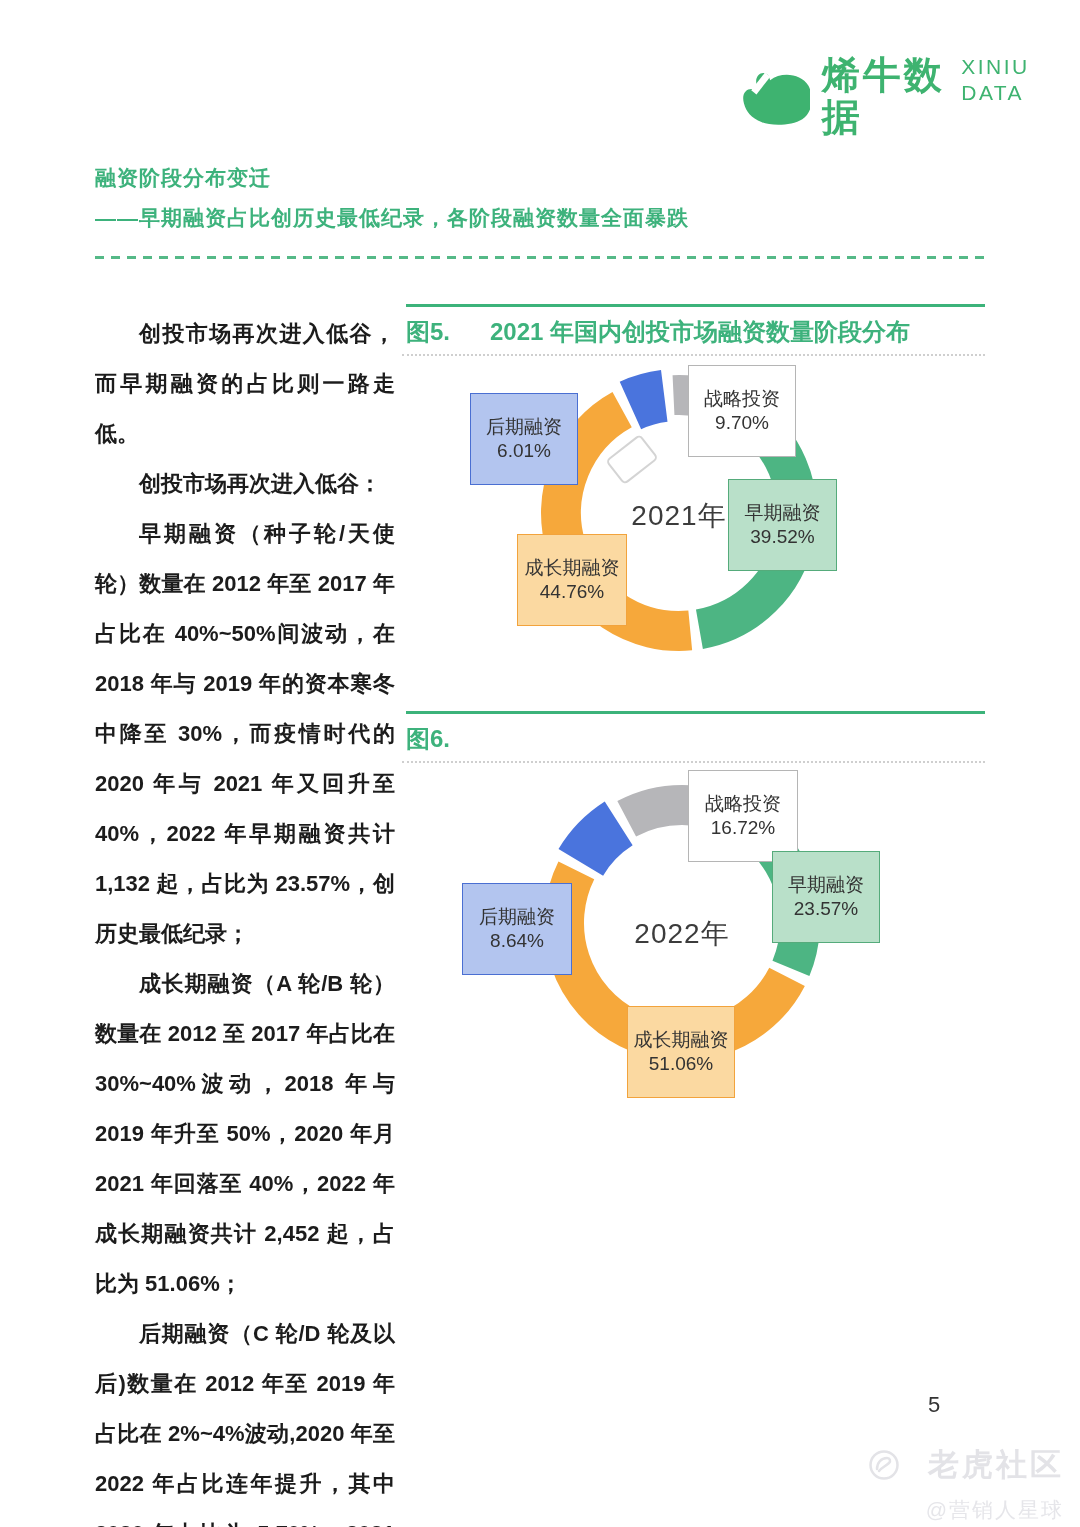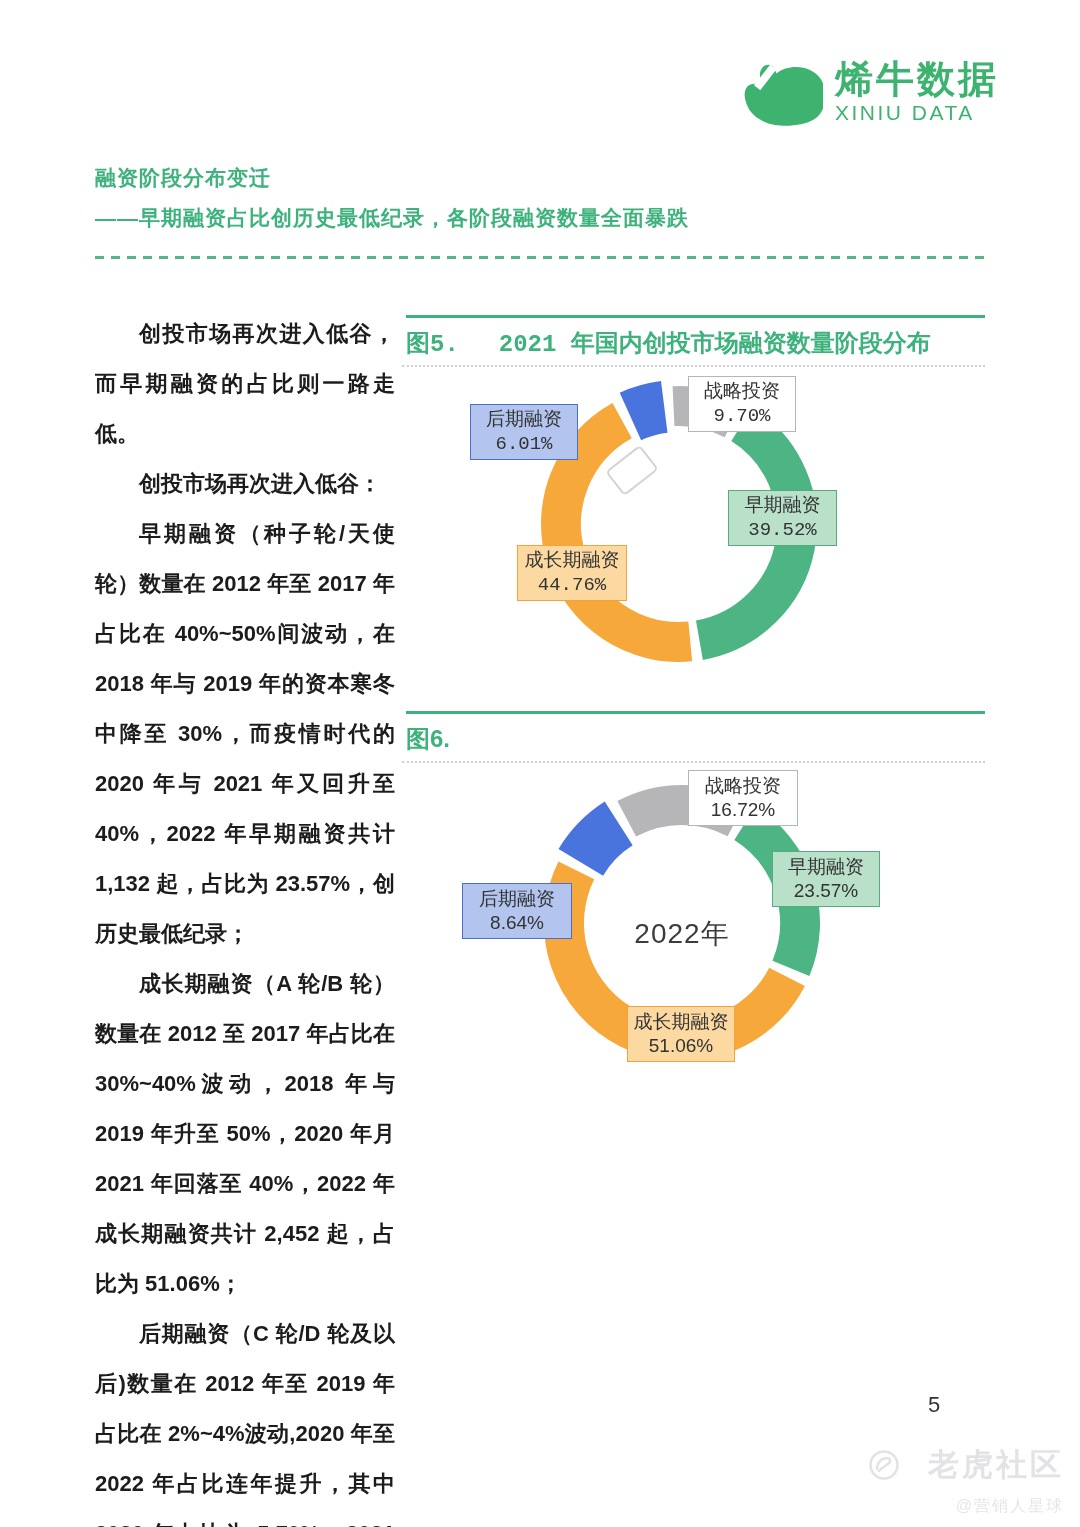--- a/index.html
+++ b/index.html
@@ -3,67 +3,67 @@
 <meta charset="utf-8">
 <style>
   html,body{margin:0;padding:0;background:#ffffff;}
   .page{
     position:relative;width:1080px;height:1527px;background:#ffffff;
     font-family:"Liberation Sans","DejaVu Sans",sans-serif;color:#222;overflow:hidden;
   }
   
   .logo{position:absolute;left:735px;top:54px;display:flex;align-items:center;gap:12px;}
   .logo-mark{width:88px;height:76px;}
-  .logo-text{display:flex;flex-direction:column;justify-content:center;}
+  .logo-text{display:flex;justify-content:center;}
   .logo-cn{font-size:38px;font-weight:bold;color:#3eb370;letter-spacing:3px;line-height:42px;}
   .logo-en{font-size:21px;font-weight:normal;color:#3eb370;letter-spacing:2.5px;line-height:26px;}
   
   .heading{position:absolute;left:95px;top:164px;font-size:21px;font-weight:bold;color:#3db27c;letter-spacing:1px;}
   .subheading{position:absolute;left:95px;top:204px;font-size:21px;font-weight:bold;color:#3db27c;letter-spacing:1px;}
   .dash-sep{position:absolute;left:95px;top:256px;width:890px;height:3px;
     background:repeating-linear-gradient(90deg,#55b987 0 9px,transparent 9px 16px);}
   
   .body-col{position:absolute;left:95px;top:309px;width:300px;font-size:22px;line-height:50px;
     text-align:justify;color:#1c1c1c;}
   .body-col p{margin:0;text-indent:2em;font-weight:bold;}
   
   .figure{position:absolute;left:400px;width:585px;}
-  #figure1{top:315px;height:420px;font-family:Liberation Mono, monospace;}
+  #figure1{top:304px;height:420px;}
   #figure2{top:711px;height:400px;}
   .figure-rule{position:absolute;left:6px;right:0;top:0;height:3px;background:#3cb37a;}
   .figure-title{position:absolute;left:6px;right:0;top:12px;display:flex;align-items:baseline;
     font-size:24px;font-weight:bold;color:#3db27c;}
   .fig-tag{margin-right:40px;}
   .dot-sep{position:absolute;left:2px;right:0;top:50px;border-top:2px dotted #cfcfcf;}
   .donut{position:absolute;width:300px;height:300px;}
   #figure1 .donut{left:129px;top:59px;}
   #figure2 .donut{left:132px;top:62px;}
   .center-label{position:absolute;width:180px;text-align:center;font-size:28px;color:#3c3c3c;letter-spacing:1px;}
   #figure1 .center-label{left:189px;top:193px;}
   #figure2 .center-label{left:192px;top:204px;}
   
   .seg-box{position:absolute;border:1.5px solid;box-sizing:border-box;text-align:center;
-    font-size:19px;line-height:24px;padding:3px 2px;color:#333;}
+    font-size:19px;line-height:24px;padding:21px 2px;color:#333;}
   #figure1 .box-strategic{left:288px;top:61px;width:108px;}
   #figure1 .box-late{left:70px;top:89px;width:108px;}
   #figure1 .box-early{left:328px;top:175px;width:109px;}
   #figure1 .box-growth{left:117px;top:230px;width:110px;}
   #figure2 .box-strategic{left:288px;top:59px;width:110px;}
   #figure2 .box-early{left:372px;top:140px;width:108px;}
   #figure2 .box-late{left:62px;top:172px;width:110px;}
   #figure2 .box-growth{left:227px;top:295px;width:108px;}
   
   .deco-chip{position:absolute;left:210px;top:140px;width:40px;height:27px;background:#fff;
     border:2px solid #d4d4d4;border-radius:5px;transform:rotate(-38deg);}
   
   .page-num{position:absolute;left:928px;top:1392px;font-size:22px;color:#333;}
   .watermark{position:absolute;right:16px;top:1444px;text-align:right;color:#e3e3e7;}
   .wm-row1{display:flex;align-items:center;justify-content:center;gap:28px;
     font-size:31px;font-weight:bold;letter-spacing:3px;}
-  .wm-row2{margin-top:10px;font-size:16px;letter-spacing:2px;color:#e6e6ea;}
+  .wm-row2{margin-top:10px;font-size:21px;letter-spacing:2px;color:#e6e6ea;}
 </style>
 </head>
 <body>
 
 <div class="page">
 
   <div class="logo">
     <svg class="logo-mark" viewBox="0 0 100 80">
       <path fill="#3eb370" d="M12,50 C8,36 16,29 25,31 L29,25 C25,12 38,4 45,13 L47,19 C62,7 88,10 98,26 C106,40 104,62 90,71 C76,80 48,80 36,75 C21,69 15,61 12,50 Z"></path>
       <rect x="30" y="8" width="9" height="30" fill="#ffffff" transform="rotate(38 34 23)"></rect>
@@ -94,20 +94,21 @@
     </div>
     <div class="dot-sep"></div>
 
     <svg class="donut" viewBox="0 0 300 300">
         <path d="M 212.97 50.20 A 118 118 0 0 1 170.42 266.22" fill="none" stroke="#4db583" stroke-width="40"></path>
         <path d="M 161.24 267.46 A 118 118 0 0 1 93.13 46.61" fill="none" stroke="#f6a83b" stroke-width="40"></path>
         <path d="M 101.42 42.46 A 118 118 0 0 1 135.26 32.92" fill="none" stroke="#4a74dd" stroke-width="52"></path>
         <path d="M 144.50 32.13 A 118 118 0 0 1 204.94 45.57" fill="none" stroke="#b6b6b9" stroke-width="40"></path>
       </svg>
     <div class="deco-chip"></div>
+    <div class="center-label">2021年</div>
 
     <div class="seg-box box-strategic" style="background: rgb(255, 255, 255); border-color: rgb(181, 181, 181);">
       <div>战略投资</div>
       <div>9.70%</div>
     </div>
     <div class="seg-box box-late" style="background: rgb(179, 197, 239); border-color: rgb(74, 111, 210);">
       <div>后期融资</div>
       <div>6.01%</div>
     </div>
     <div class="seg-box box-early" style="background: rgb(185, 224, 201); border-color: rgb(85, 171, 123);">

